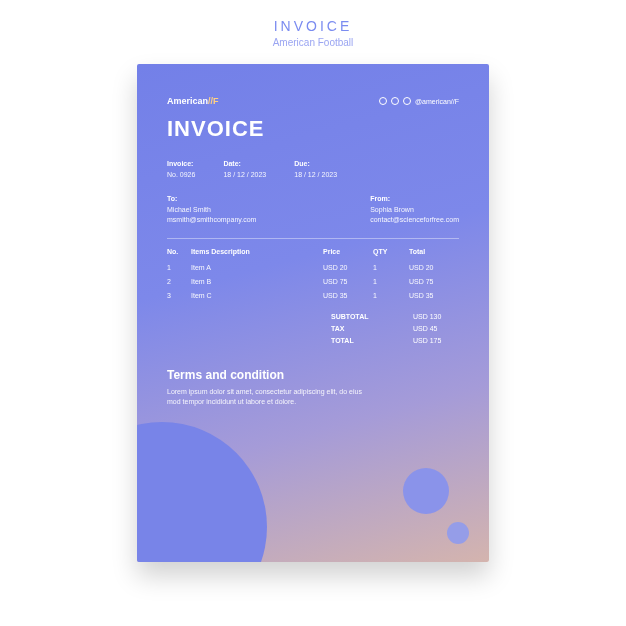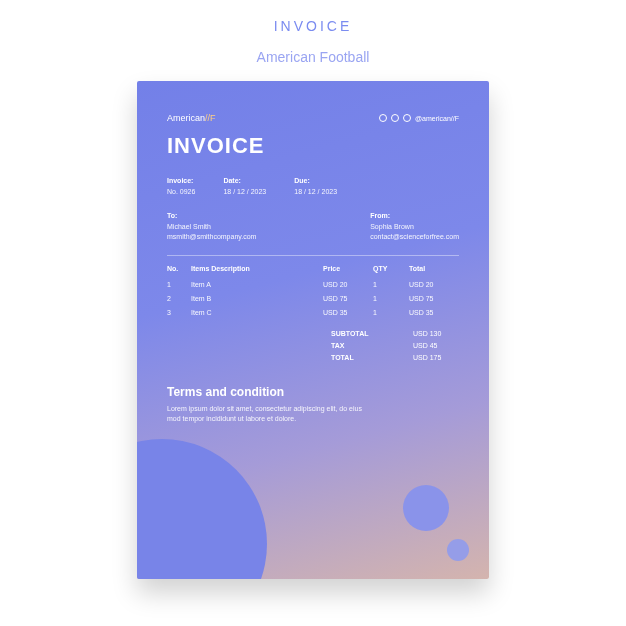--- a/index.html
+++ b/index.html
@@ -1,22 +1,22 @@
 <!DOCTYPE html>
 <html><head>
 <meta charset="utf-8">
 <style>
 *{margin:0;padding:0;box-sizing:border-box}
 body{width:626px;height:626px;background:#fff;font-family:Arial,Helvetica,sans-serif;position:relative;overflow:hidden}
 .header{text-align:center;padding:18px 0 8px}
 .header-title{color:#7b8cf0;font-size:14px;letter-spacing:3px;font-weight:400}
-.header-sub{color:#9aa5f2;font-size:14px;margin-top:15px}
+.header-sub{color:#9aa5f2;font-size:10px;margin-top:3px}
 .invoice-card{width:352px;height:498px;margin:8px auto 0;background:linear-gradient(165deg,#7380e8 0%,#7d88ea 40%,#a59bd8 70%,#d4b4ae 100%);border-radius:2px;box-shadow:0 14px 26px rgba(0,0,0,.18);position:relative;overflow:hidden;color:#fff;padding:32px 30px}
 .brand-row{display:flex;justify-content:space-between;align-items:center;font-size:9px}
-.brand{font-weight:400}
+.brand{font-weight:700}
 .brand .accent{color:#ffd083}
 .socials{display:flex;align-items:center;gap:4px;font-size:7px}
 .social-icon{width:8px;height:8px;border:0.8px solid #fff;border-radius:50%;display:inline-block}
 .big-title{font-size:22px;font-weight:800;letter-spacing:1px;margin-top:10px;font-family:'Arial Black',sans-serif}
 .meta-row{display:flex;gap:28px;margin-top:18px;font-size:7px}
 .meta-col .lbl{font-weight:700;margin-bottom:3px}
 .meta-col .val{opacity:.92;line-height:1.3}
 .party-row{display:flex;justify-content:space-between;margin-top:16px;font-size:7px}
 .party .lbl{font-weight:700;margin-bottom:3px}
 .party .val{opacity:.92;line-height:1.35}

